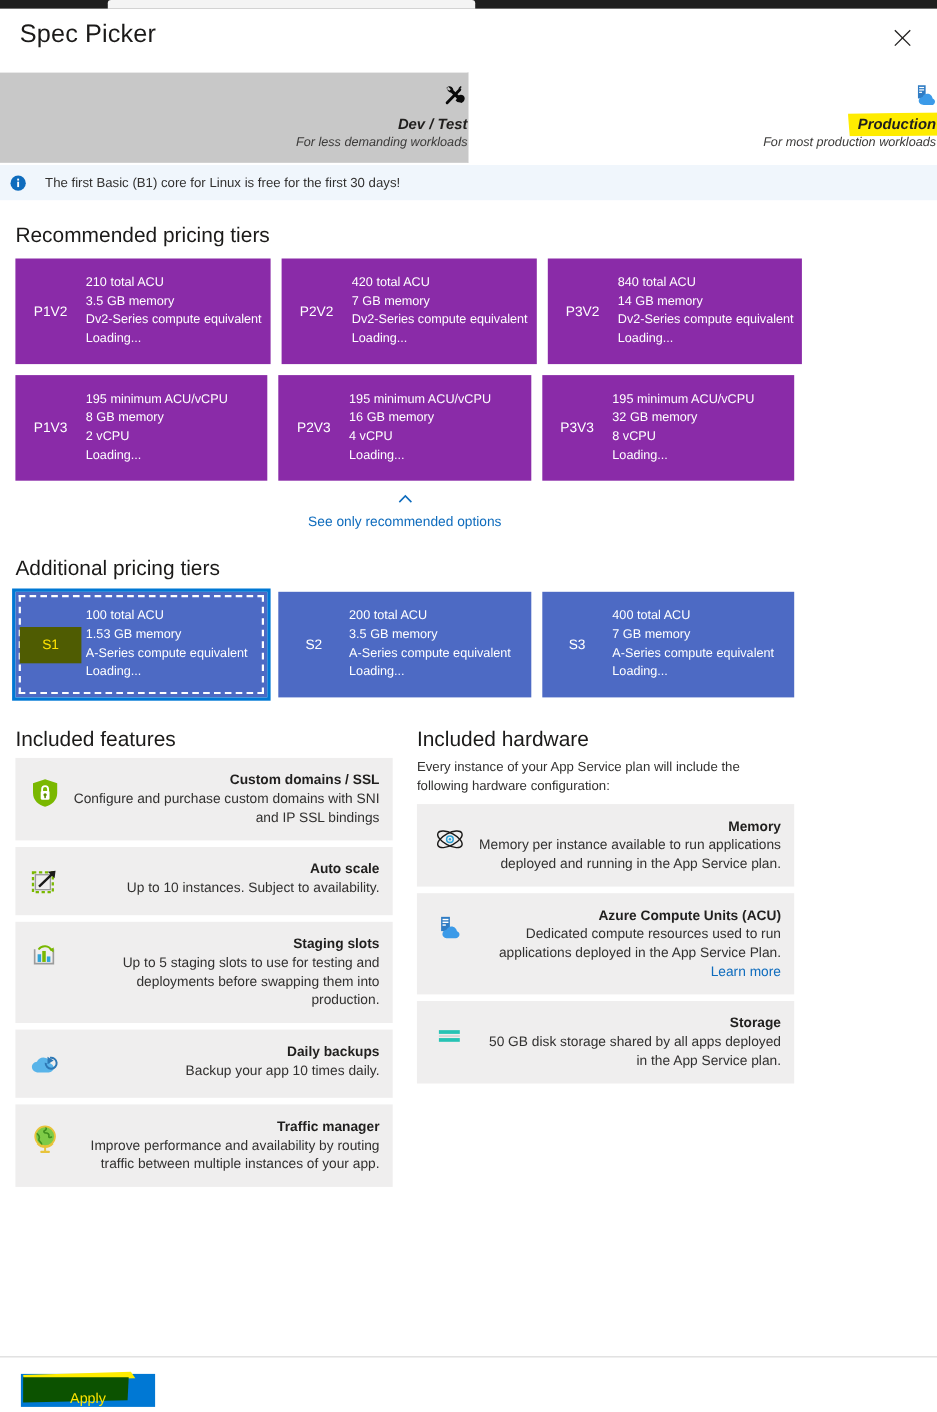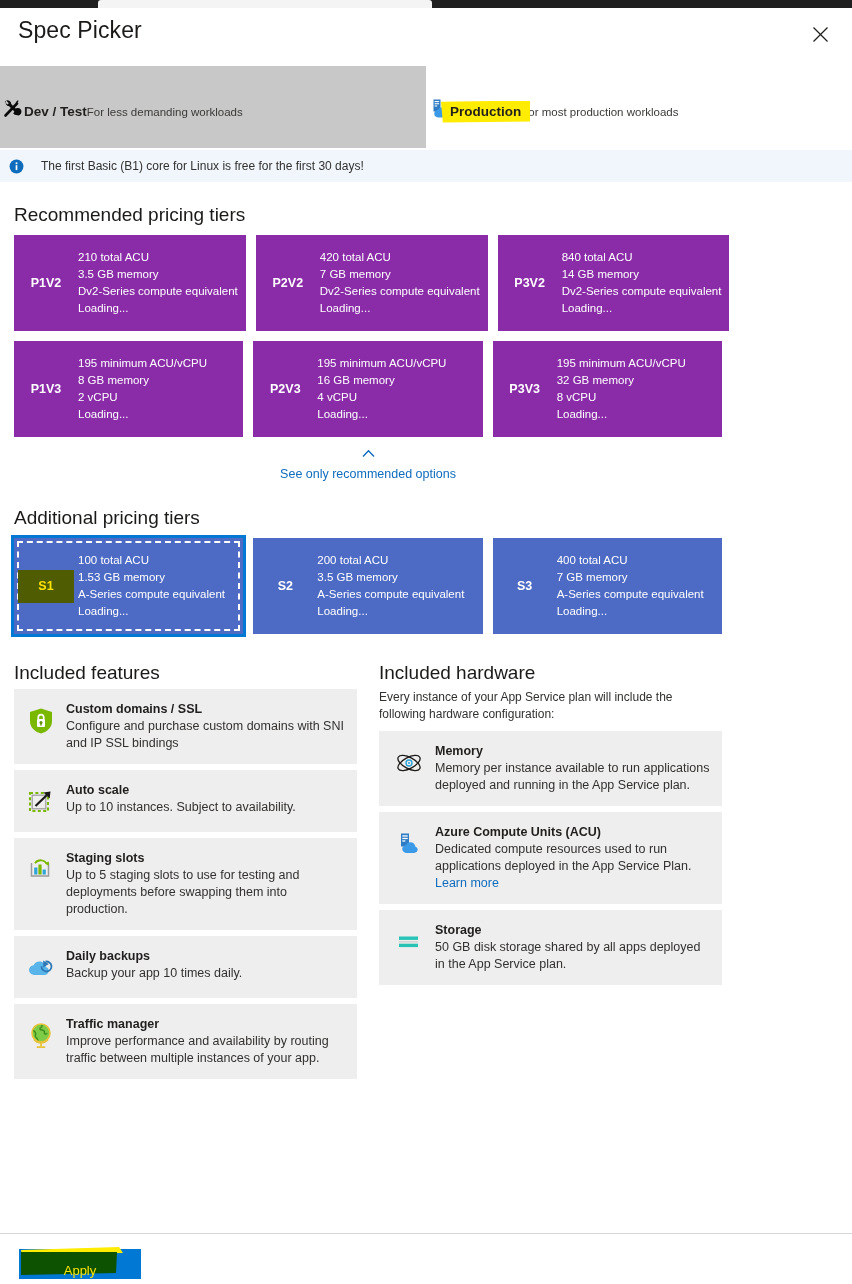--- a/index.html
+++ b/index.html
@@ -46,25 +46,26 @@
 
   
   #tier-tabs {
     position: absolute; top: 66px; left: 0;
     width: 852px; height: 82px;
     display: flex;
   }
   .tier-tab {
     flex: 1 1 0;
     background: #c8c8c8;
-    display: flex; 
-    align-items: center; justify-content: flex-start;
+    display: flex; flex-direction: column;
+    align-items: flex-end; justify-content: flex-start;
     padding-top: 8px;
     cursor: pointer; position: relative;
     border-right: 1px solid #c8c8c8;
+    font-style: italic;
   }
   .tier-tab.active { background: #ffffff; border-right-color:#ffffff;}
   .tier-tab .tab-icon {
     height: 26px; display:flex; align-items:center; justify-content:center;
     margin-bottom: 4px;
   }
   .tier-tab .tab-title {
     font-size: 13.5px; font-weight: 700; color: #201f1e;
     position: relative; z-index: 2; line-height: 17px;
   }
@@ -109,21 +110,21 @@
     padding: 0 14px; margin-top: 8px;
   }
   .tier-card {
     flex: 1 1 0; height: 96px;
     display: flex; align-items: center;
     color: #ffffff; cursor: pointer;
     position: relative;
   }
   .tier-card .sku {
     width: 64px; flex: 0 0 64px;
-    font-size: 12.5px; font-weight: 700;
+    font-size: 12.5px; font-weight: 400;
     text-align: center; line-height: 15px;
     display:flex; align-items:center; justify-content:center;
     position: relative; z-index: 2;
   }
   .tier-card .specs {
     font-size: 11.5px; line-height: 17px; font-weight: 400;
     padding-right: 8px;
   }
   .tier-card .specs div { white-space: nowrap; }
 
@@ -174,21 +175,21 @@
     display: flex; align-items: flex-start;
     padding: 11px 12px 12px 10px;
     margin-bottom: 6px;
     min-height: 62px;
   }
   .feature-icon {
     flex: 0 0 34px; width: 34px; height: 34px;
     display:flex; align-items:center; justify-content:center;
     margin-right: 8px; margin-top: 4px;
   }
-  .feature-text { flex: 1 1 auto; }
+  .feature-text { flex: 1 1 auto; text-align: right; }
   .feature-title {
     font-size: 12.5px; font-weight: 700; color: #201f1e; line-height: 18px;
   }
   .feature-desc {
     font-size: 12.5px; font-weight: 400; color: #323130; line-height: 17px;
   }
   .feature-desc a, .inline-link {
     color: #0f6cbd; text-decoration: none; cursor: pointer;
   }
   

